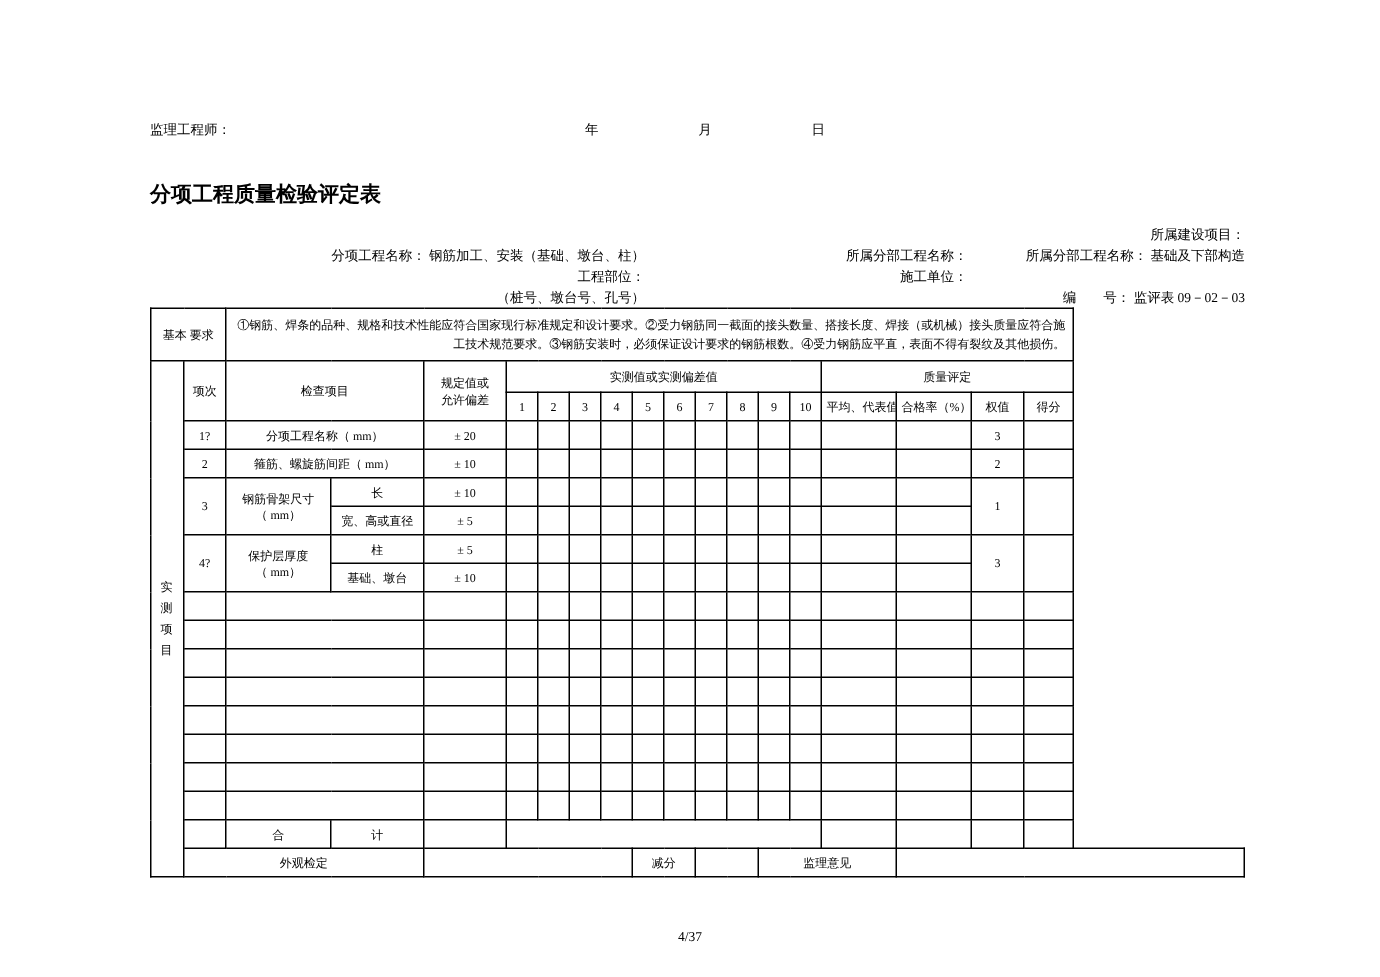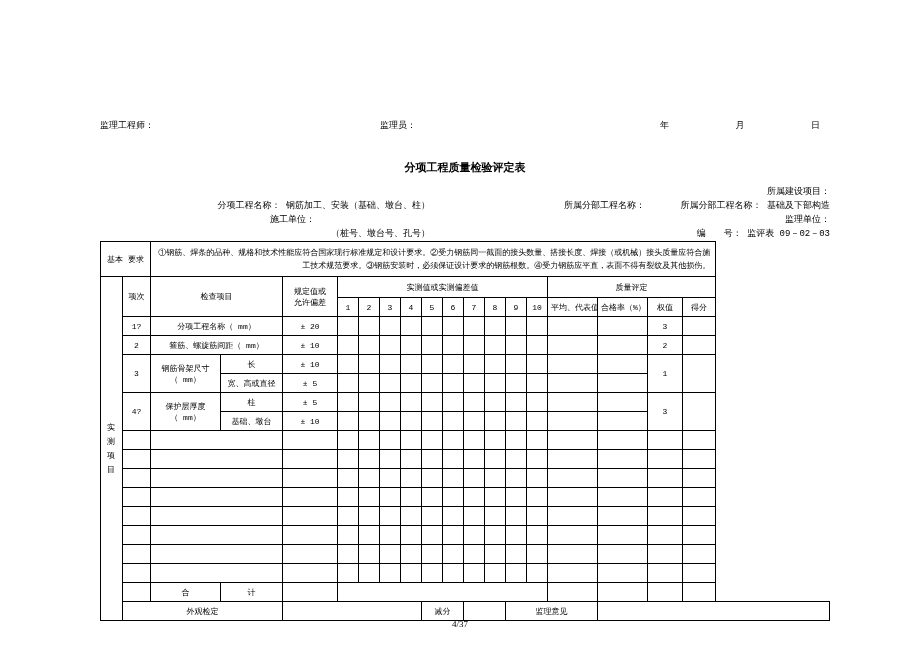--- a/index.html
+++ b/index.html
@@ -7,35 +7,33 @@
     font-size: 9px;
     color: #000;
     background: #fff;
     margin: 0;
     padding: 0;
     width: 920px;
     height: 651px;
     position: relative;
   }
   .page {
-    padding: 119px 90px 20px 100px;
-    font-family: Liberation Mono, monospace;
+    padding: 80px 90px 20px 100px;
   }
   .header-row {
     display: flex;
     margin-bottom: 28px;
   }
   .header-row .engineer { flex: 0 0 280px; }
   .header-row .inspector { flex: 1; }
   .header-row .date { flex: 0 0 180px; display:flex; justify-content:space-between; }
   .header-row .date span { padding: 0 10px; }
   .title {
-    text-align: center;
     font-weight: bold;
-    font-size: 11px;
+    font-size: 14px;
     margin-bottom: 10px;
   }
   .meta {
     font-size: 9px;
     line-height: 14px;
     text-align: right;
   }
   .meta-row { display:flex; }
   .meta-row .m1 { flex: 0 0 330px; }
   .meta-row .m2 { flex: 0 0 215px; }
@@ -88,21 +86,20 @@
   col.cwt   { width: 35px; }
   col.cscore{ width: 33px; }
 </style>
 </head>
 <body>
 
 <div class="page">
 
   <div class="header-row">
     <div class="engineer">监理工程师：</div>
-    <div class="inspector">监理员：</div>
     <div class="date">
       <span>年</span>
       <span>月</span>
       <span>日</span>
     </div>
   </div>
 
   <div class="title">分项工程质量检验评定表</div>
 
   <div class="meta">
@@ -116,22 +113,22 @@
         <span>分项工程名称：</span>
         <span>钢筋加工、安装（基础、墩台、柱）</span>
       </div>
       <div class="m2">所属分部工程名称：</div>
       <div class="m3">
         <span>所属分部工程名称：</span>
         <span>基础及下部构造</span>
       </div>
     </div>
     <div class="meta-row">
+      <div class="m1">工程部位：</div>
       <div class="m2">施工单位：</div>
-      <div class="m3">监理单位：</div>
     </div>
     <div class="meta-row">
       <div class="m1">（桩号、墩台号、孔号）</div>
       <div class="m2"></div>
       <div class="m3">
         <span>编　　号：</span>
         <span>监评表 09－02－03</span>
       </div>
     </div>
   </div>

